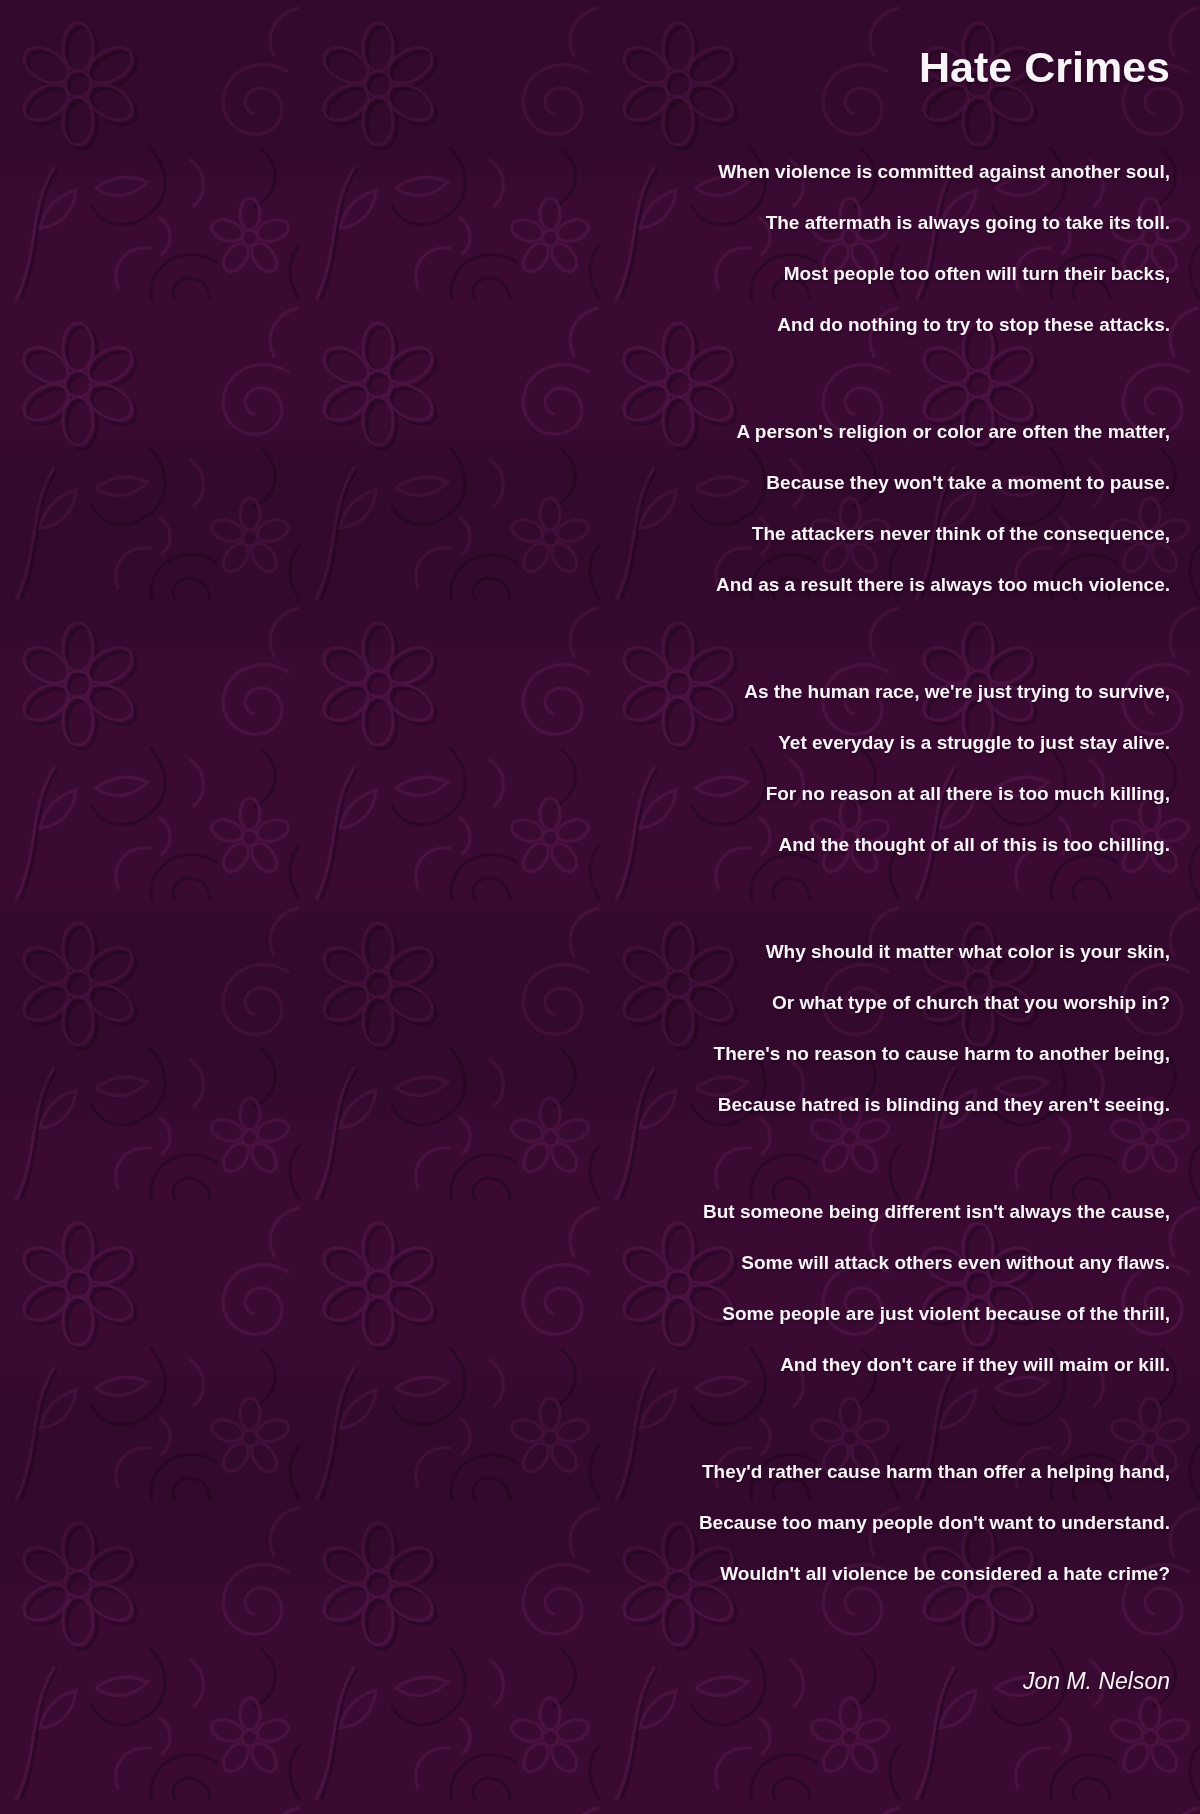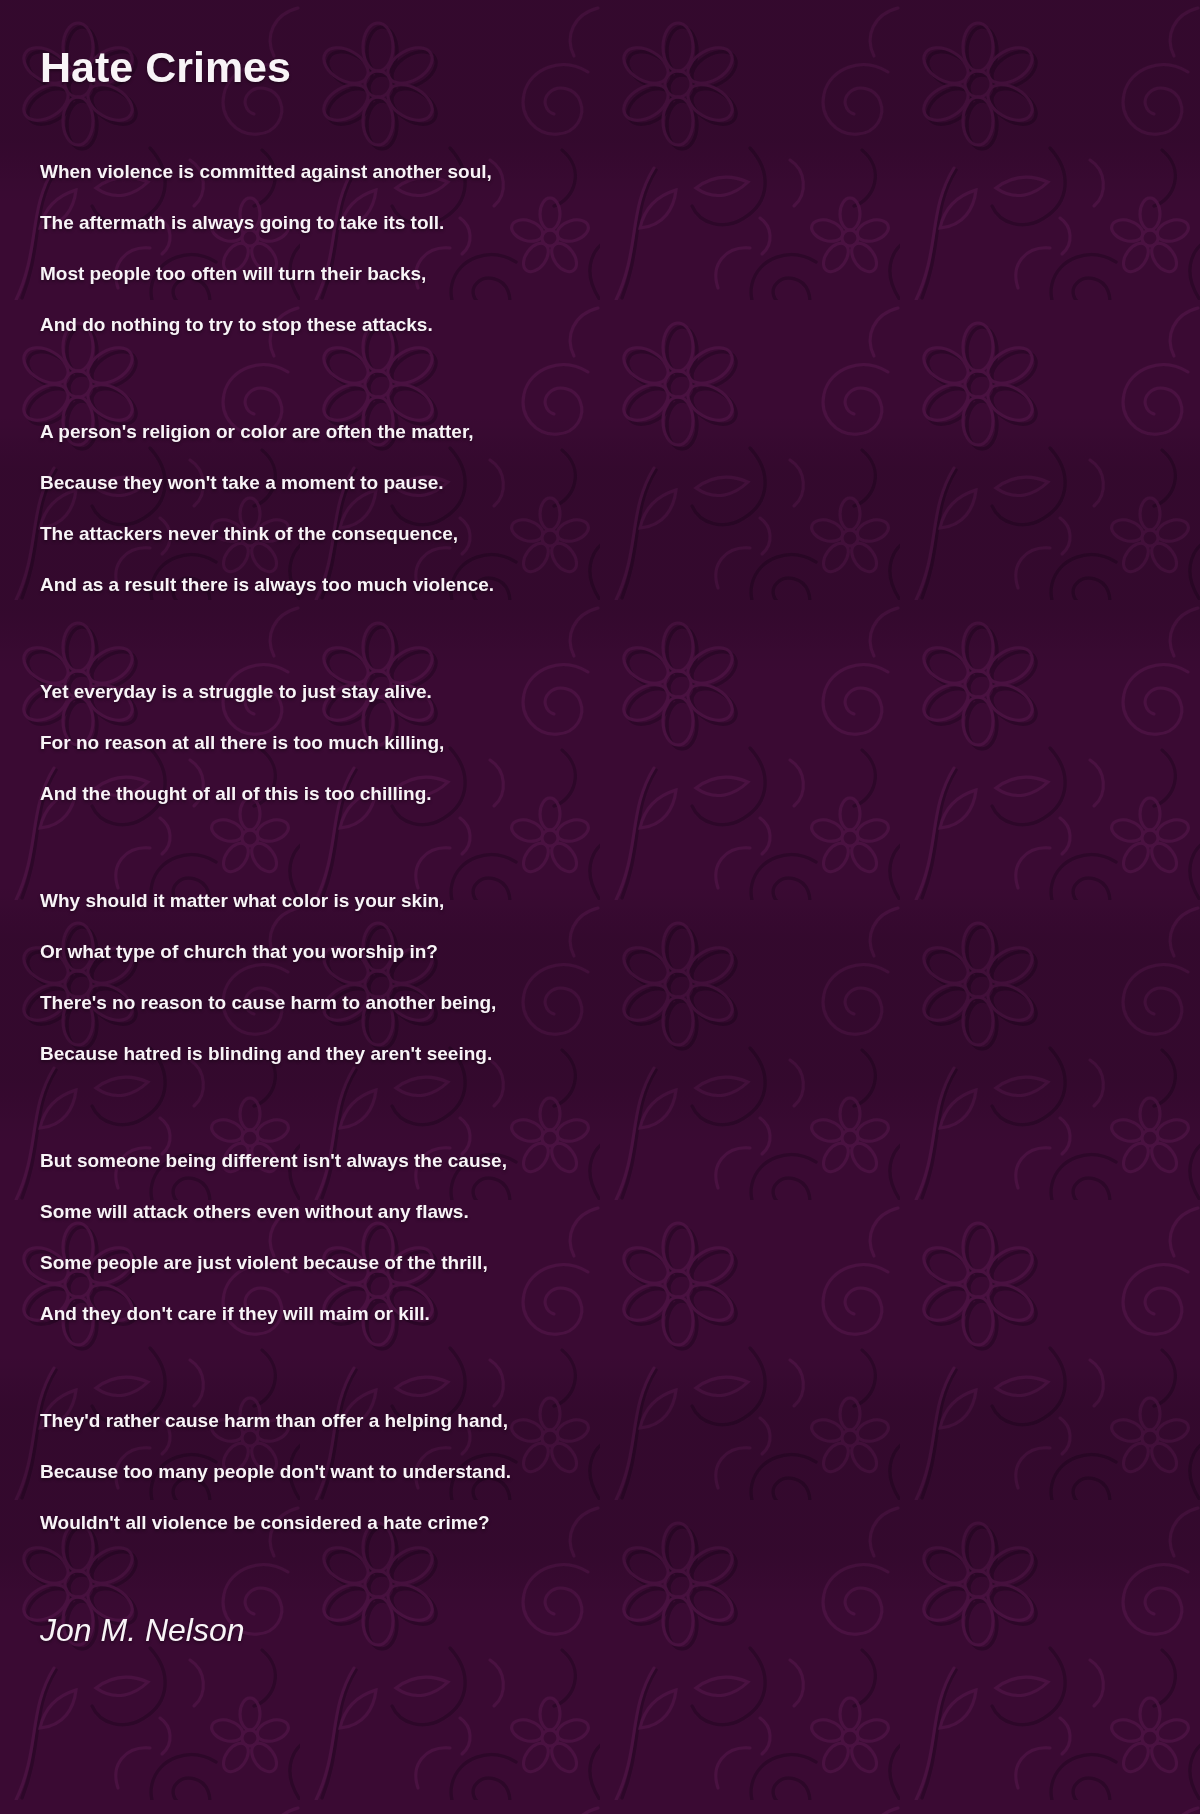--- a/index.html
+++ b/index.html
@@ -36,20 +36,21 @@
       rgba(5,0,5,0.12) 140px,
       rgba(5,0,5,0.00) 205px,
       rgba(5,0,5,0.00) 415px,
       rgba(5,0,5,0.12) 470px);
     pointer-events:none;
   }
   .content{
     position:relative;
     padding:42px 30px 0 40px;
     color:var(--text);
+    text-align:right;
   }
   .poem-title{
     font-size:43px;
     line-height:50px;
     font-weight:bold;
     letter-spacing:0;
     margin-bottom:54px;
     text-shadow:0 2px 3px rgba(0,0,0,0.35);
   }
   .stanza{
@@ -57,21 +58,21 @@
   }
   .stanza p{
     font-size:19px;
     font-weight:bold;
     line-height:51px;
     white-space:nowrap;
     text-shadow:0 2px 3px rgba(0,0,0,0.35);
   }
   .author{
     margin-top:60px;
-    font-size:32px;
+    font-size:23px;
     font-style:italic;
     font-weight:400;
     line-height:44px;
     text-shadow:0 2px 3px rgba(0,0,0,0.35);
   }
 </style>
 </head>
 <body>
 
 <div class="page">
@@ -136,20 +137,21 @@
     </section>
 
     <section class="stanza">
       <p>A person's religion or color are often the matter,</p>
       <p>Because they won't take a moment to pause.</p>
       <p>The attackers never think of the consequence,</p>
       <p>And as a result there is always too much violence.</p>
     </section>
 
     <section class="stanza">
+      <p>As the human race, we're just trying to survive,</p>
       <p>Yet everyday is a struggle to just stay alive.</p>
       <p>For no reason at all there is too much killing,</p>
       <p>And the thought of all of this is too chilling.</p>
     </section>
 
     <section class="stanza">
       <p>Why should it matter what color is your skin,</p>
       <p>Or what type of church that you worship in?</p>
       <p>There's no reason to cause harm to another being,</p>
       <p>Because hatred is blinding and they aren't seeing.</p>

